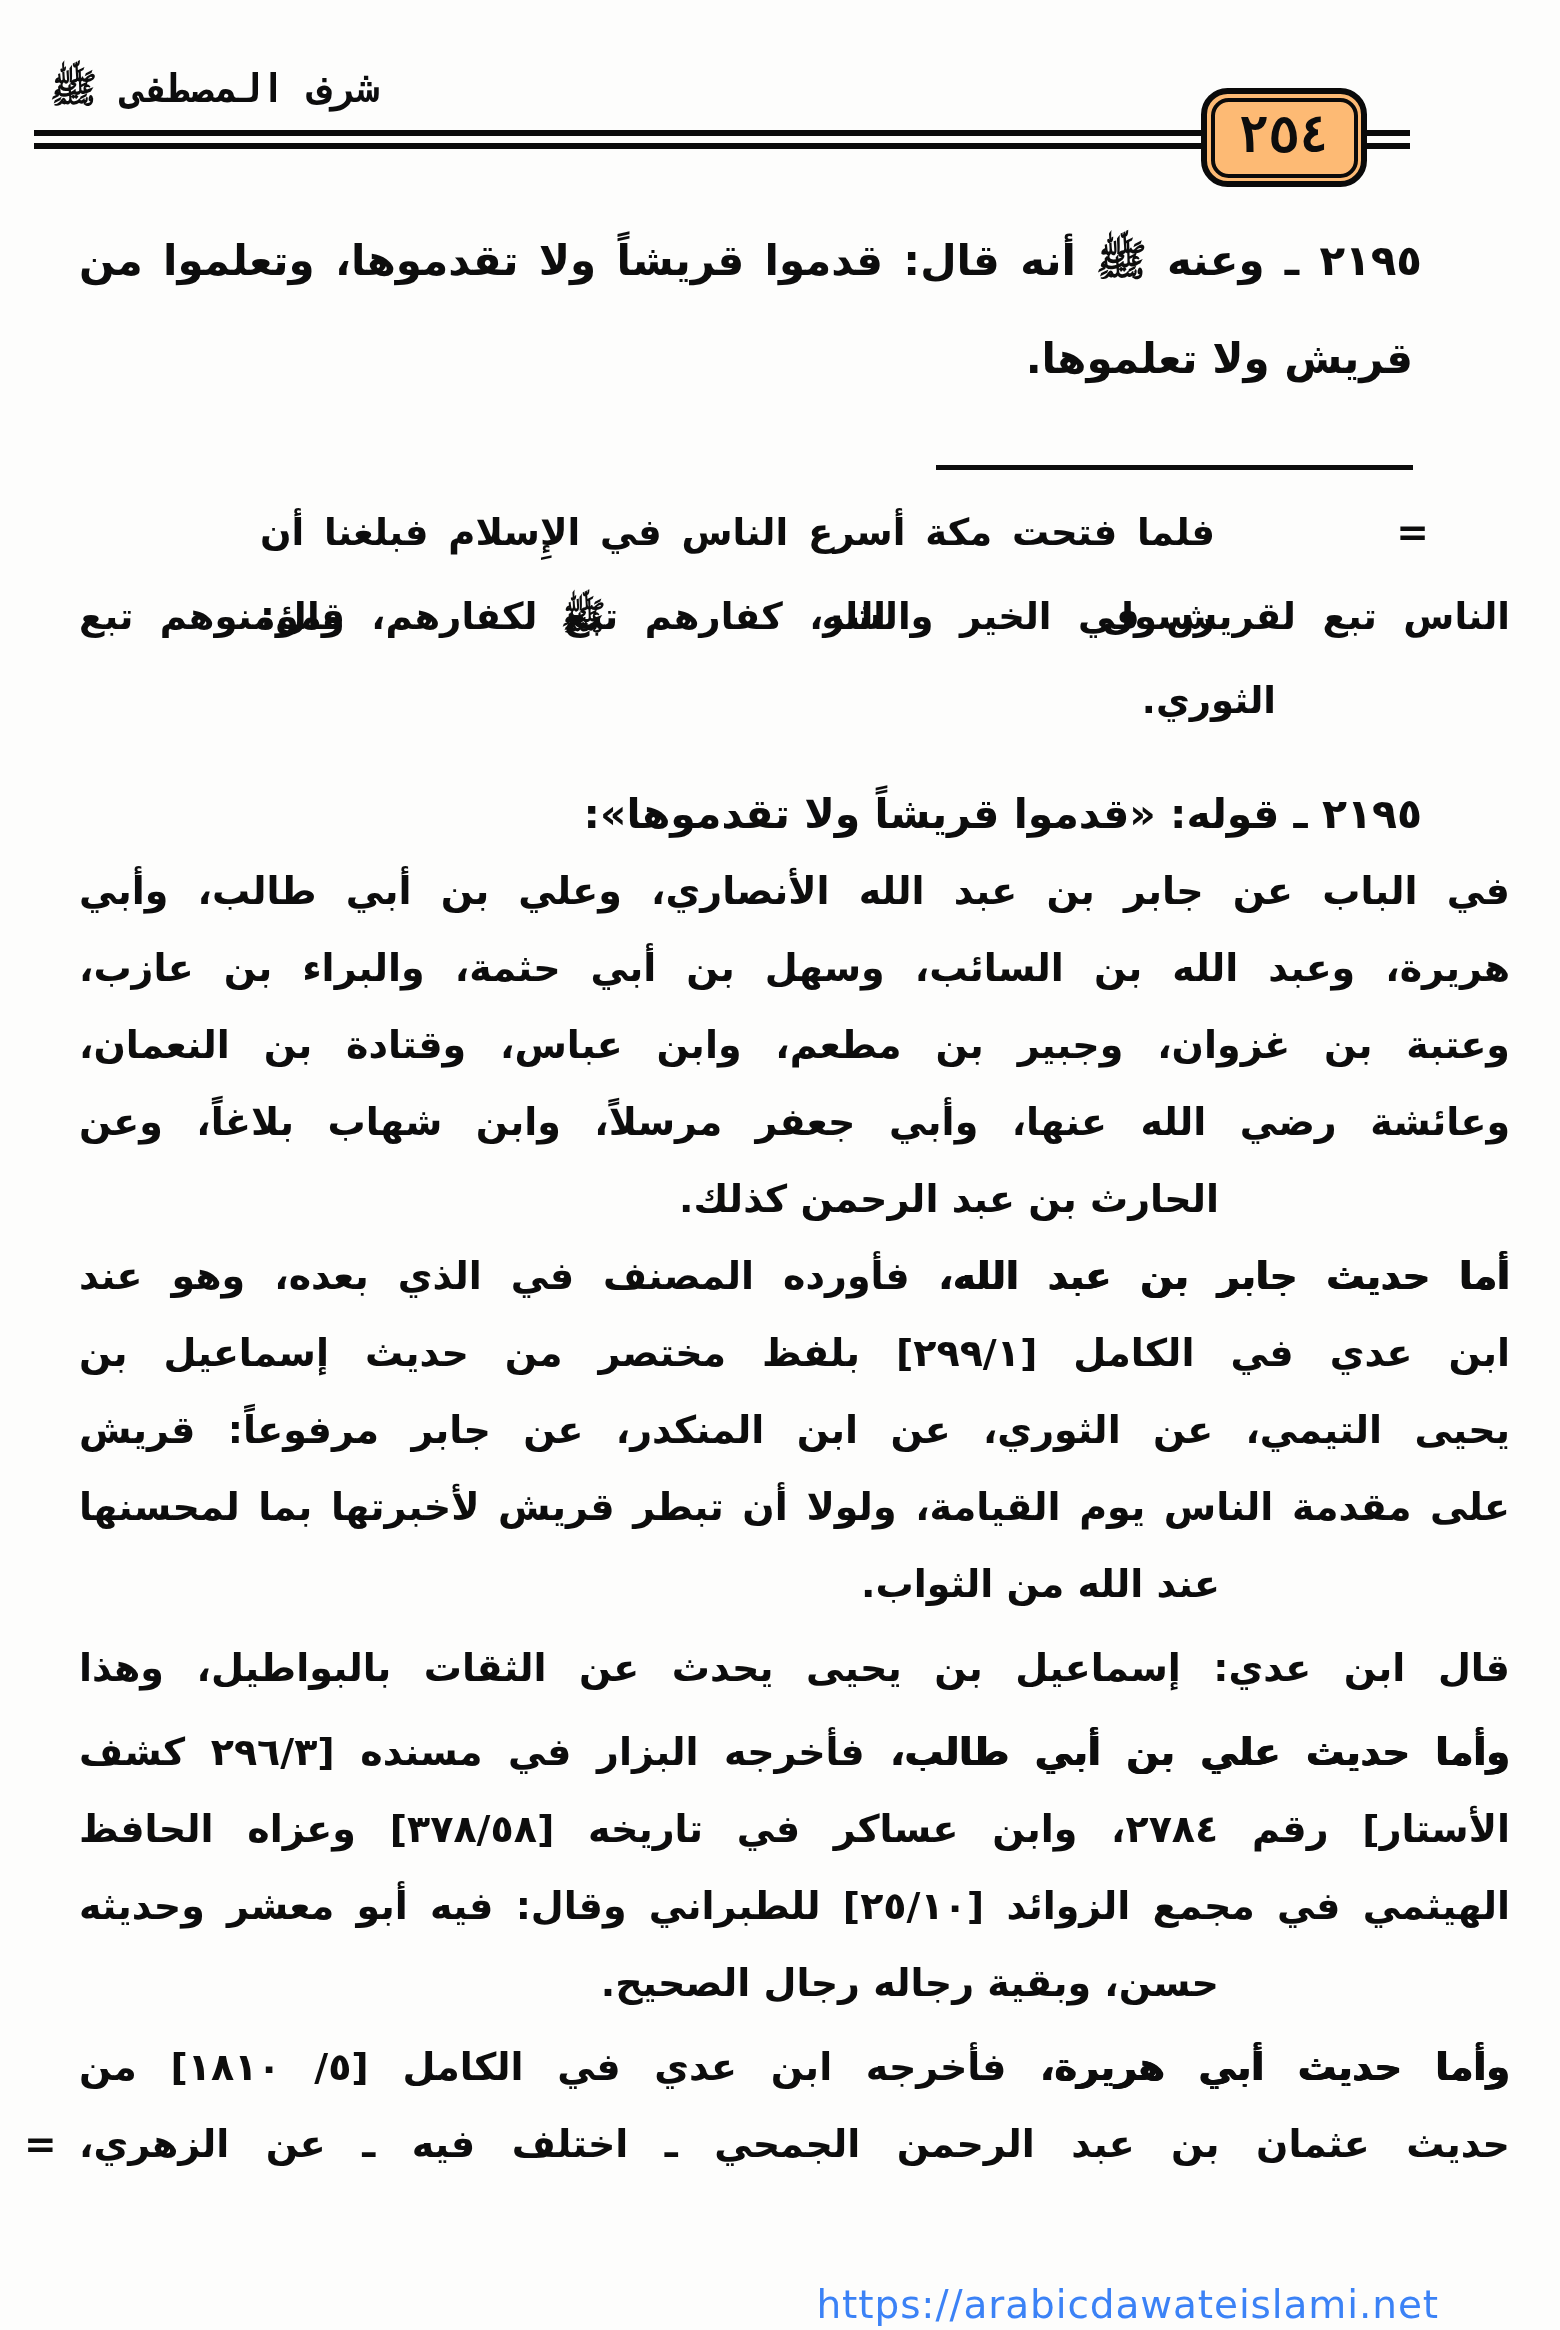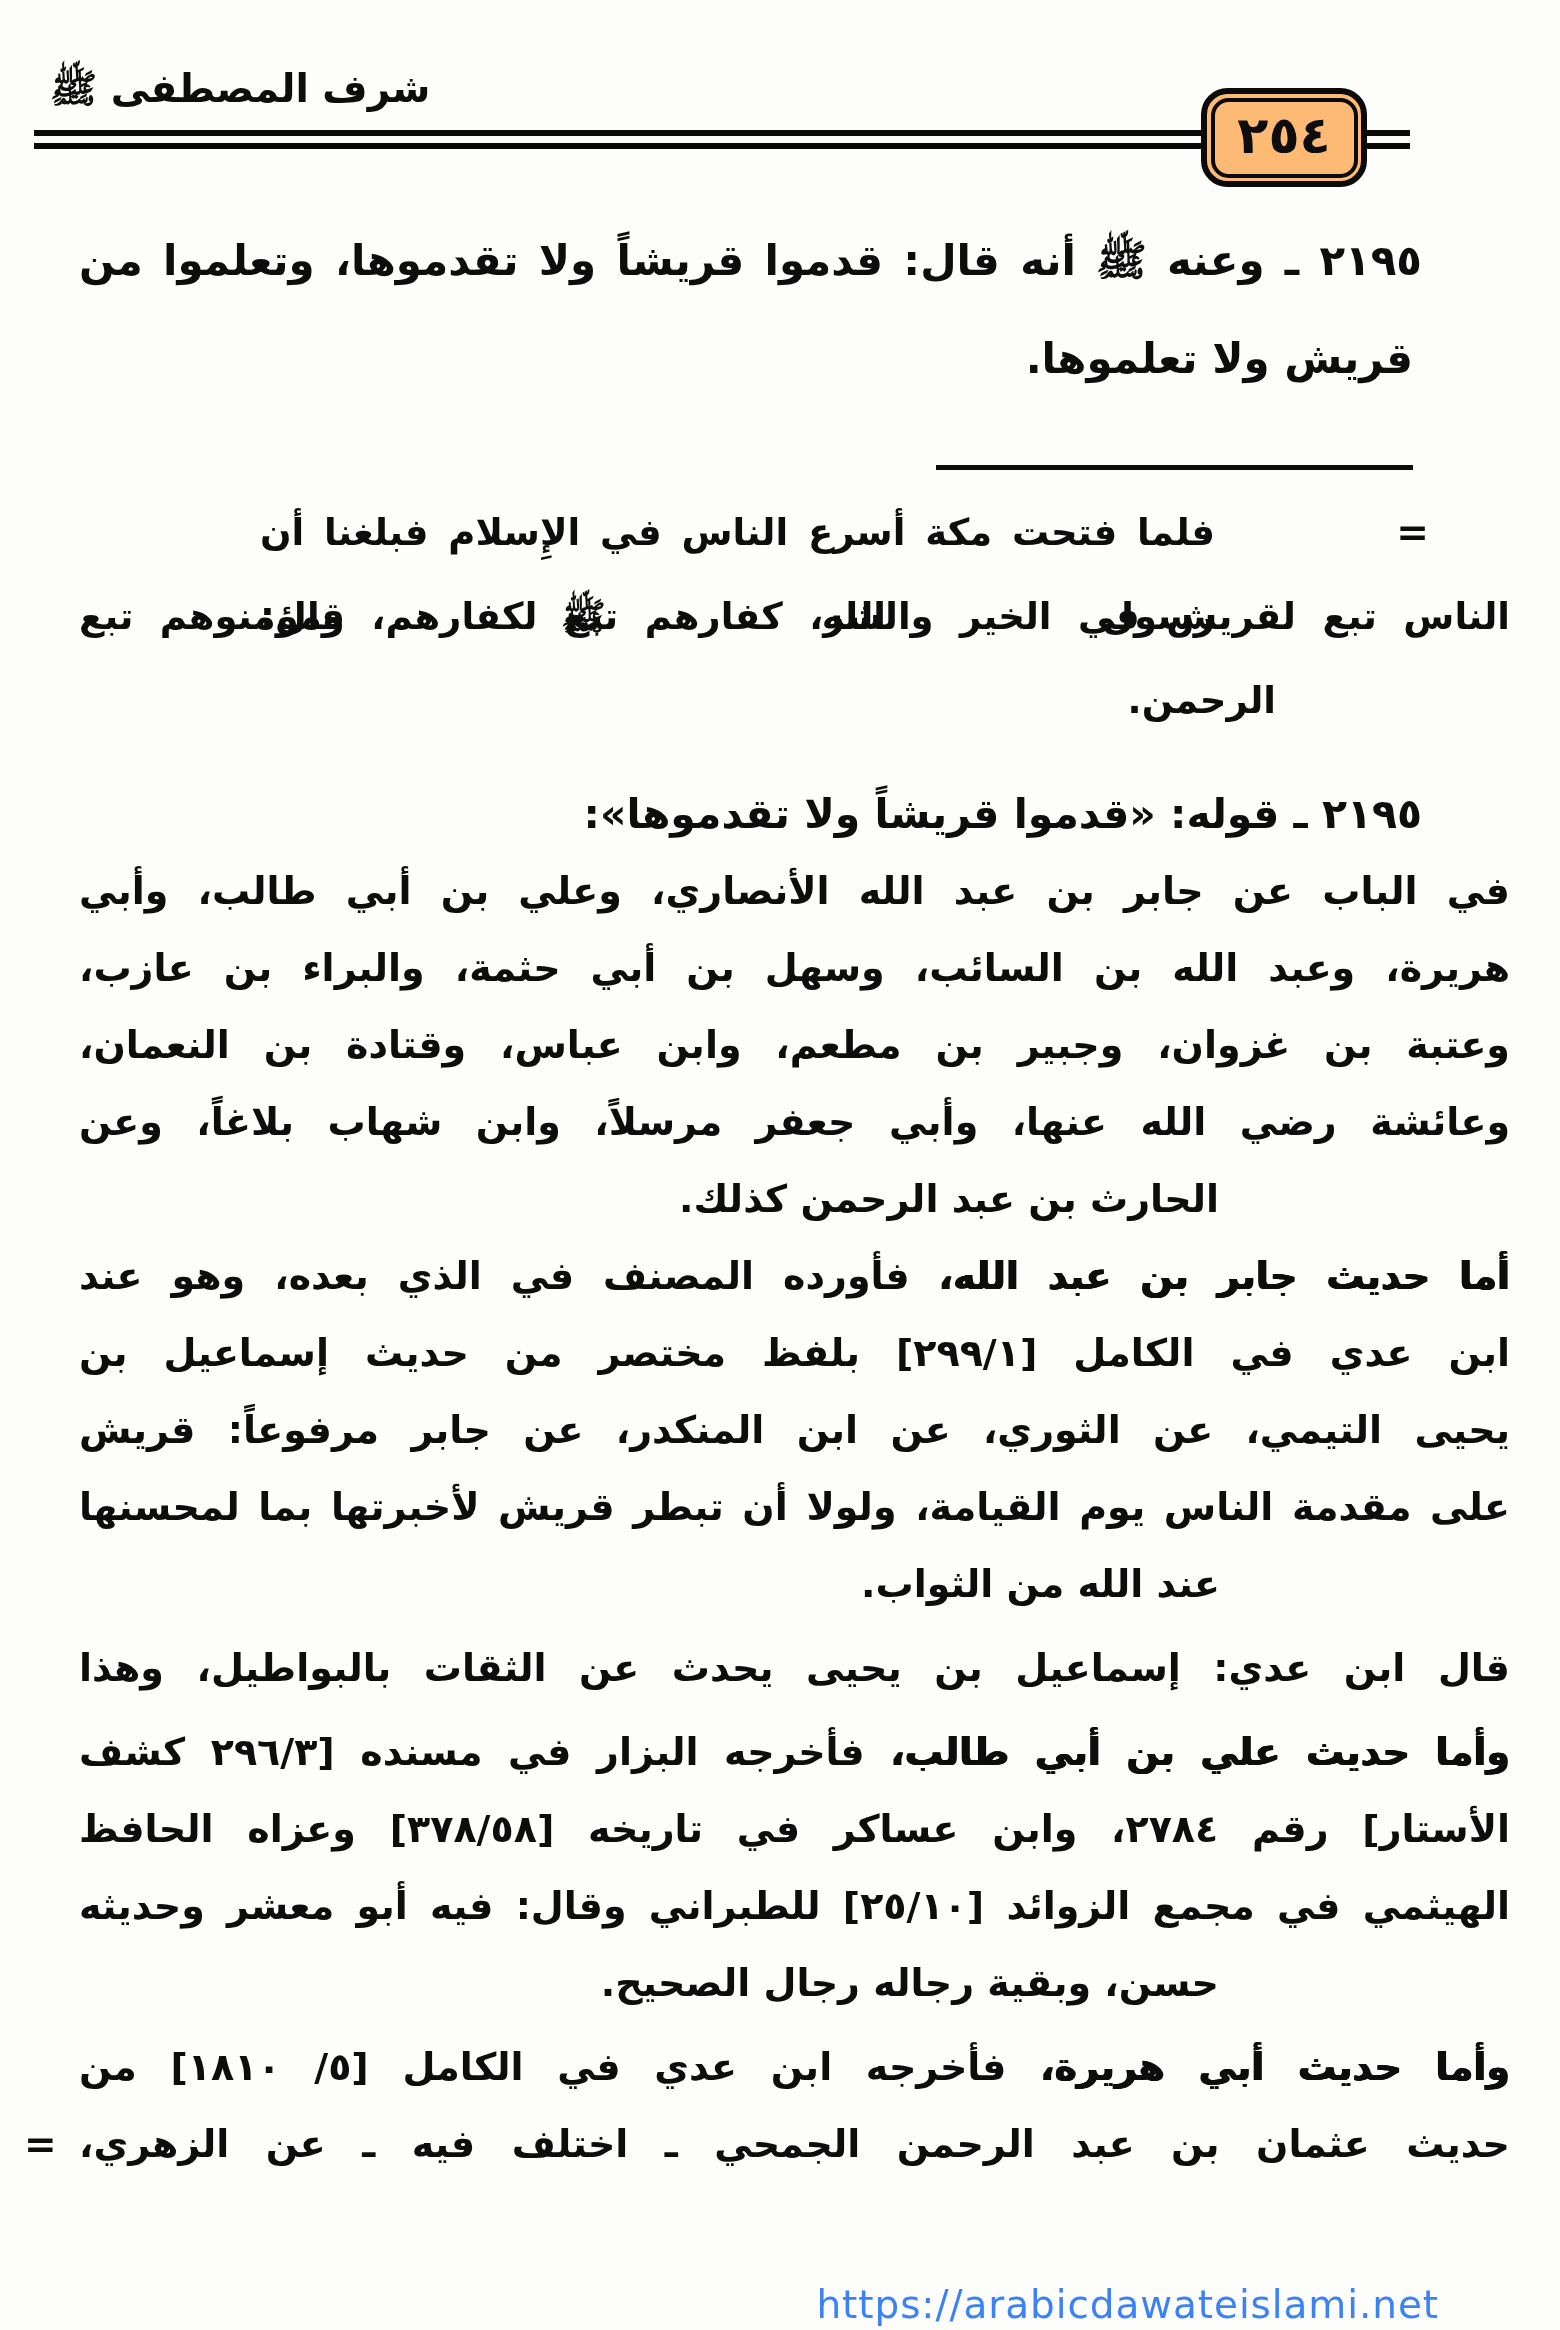--- a/index.html
+++ b/index.html
@@ -6,21 +6,21 @@
   .page{
     position:relative;
     width:1560px;height:2330px;
     background:#fdfdfc;
     overflow:hidden;
     font-family:"DejaVu Sans",sans-serif;
     color:#0d0d0d;
     box-sizing:border-box;
   }
   
-  .header{position:relative;height:187px;}
+  .header{position:relative;height:187px;font-family:Liberation Mono, monospace;}
   .book-title{
     position:absolute;right:auto;left:50px;top:65px;
     font-size:39px;font-weight:bold;direction:rtl;
     white-space:nowrap;
   }
   .rule{position:absolute;left:34px;right:150px;height:6.2px;background:#0a0a0a;}
   .rule.top{top:130px;}
   .rule.bot{top:143px;}
   .page-badge{
     position:absolute;top:88px;right:193px;
@@ -115,21 +115,21 @@
       <div class="line r matn-l2">قريش ولا تعلموها.</div>
     </div>
 
     <div class="fn-sep"></div>
 
     <div class="note">
       <div class="line j note-l1">
         <span class="eq-marker">=</span><span>فلما فتحت مكة أسرع الناس في الإِسلام فبلغنا أن رسول الله ﷺ قال:</span>
       </div>
       <div class="line j">الناس تبع لقريش في الخير والشر، كفارهم تبع لكفارهم، ومؤمنوهم تبع</div>
-      <div class="line r note-l3">الرحمن.</div>
+      <div class="line r note-l3">الثوري.</div>
     </div>
 
     <div class="heading">٢١٩٥ ـ قوله: «قدموا قريشاً ولا تقدموها»:</div>
 
     <div class="para">
       <div class="line j">في الباب عن جابر بن عبد الله الأنصاري، وعلي بن أبي طالب، وأبي</div>
       <div class="line j">هريرة، وعبد الله بن السائب، وسهل بن أبي حثمة، والبراء بن عازب،</div>
       <div class="line j">وعتبة بن غزوان، وجبير بن مطعم، وابن عباس، وقتادة بن النعمان،</div>
       <div class="line j">وعائشة رضي الله عنها، وأبي جعفر مرسلاً، وابن شهاب بلاغاً، وعن</div>
       <div class="line r narr-l5">الحارث بن عبد الرحمن كذلك.</div>

